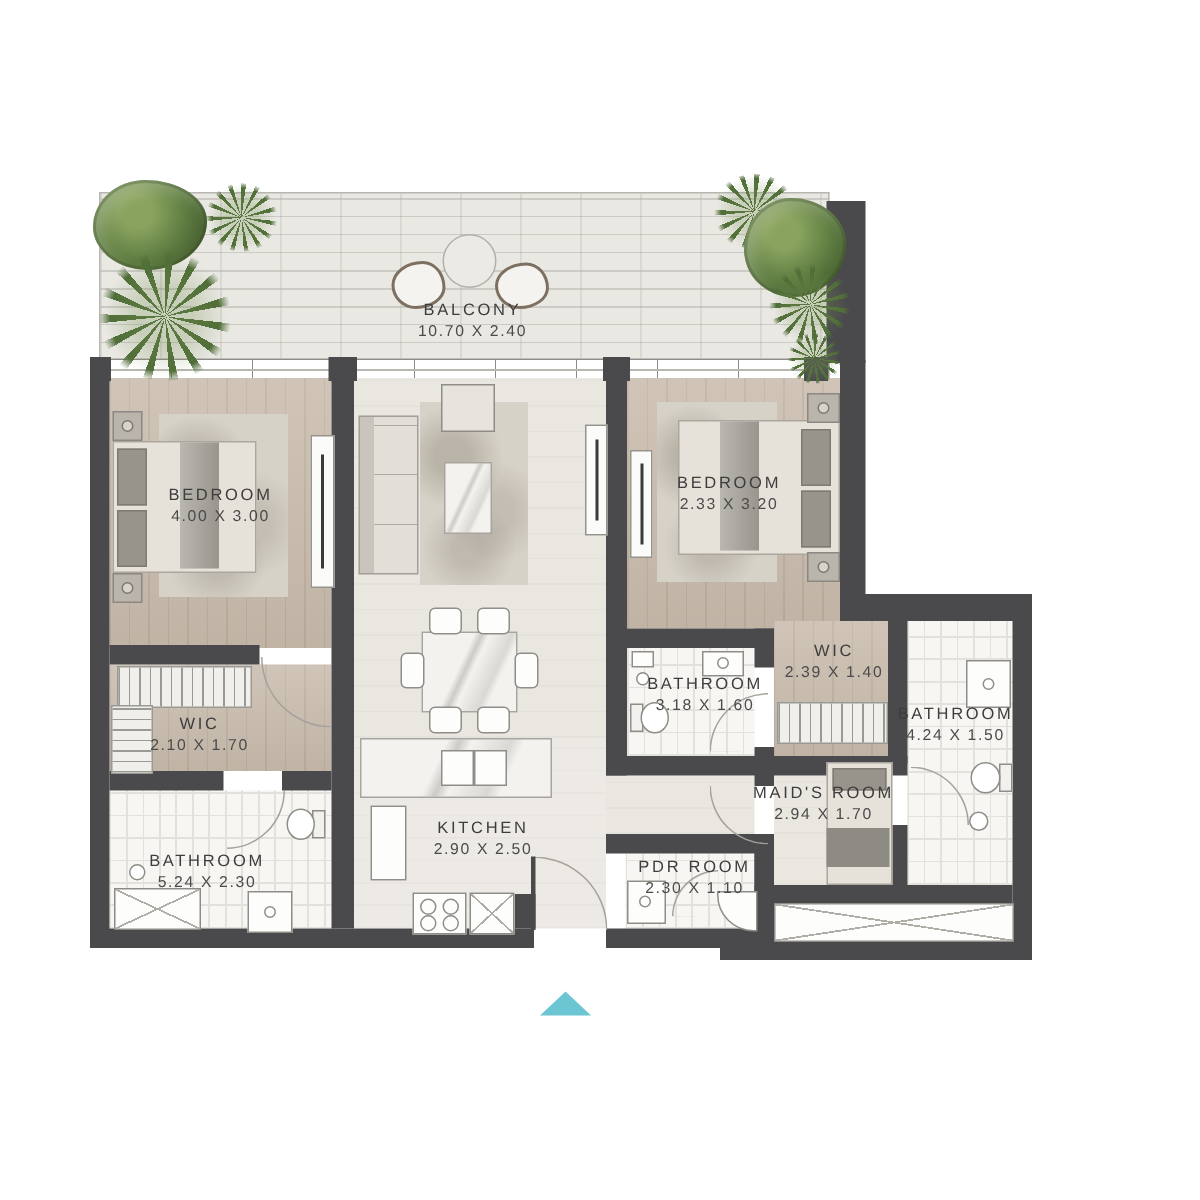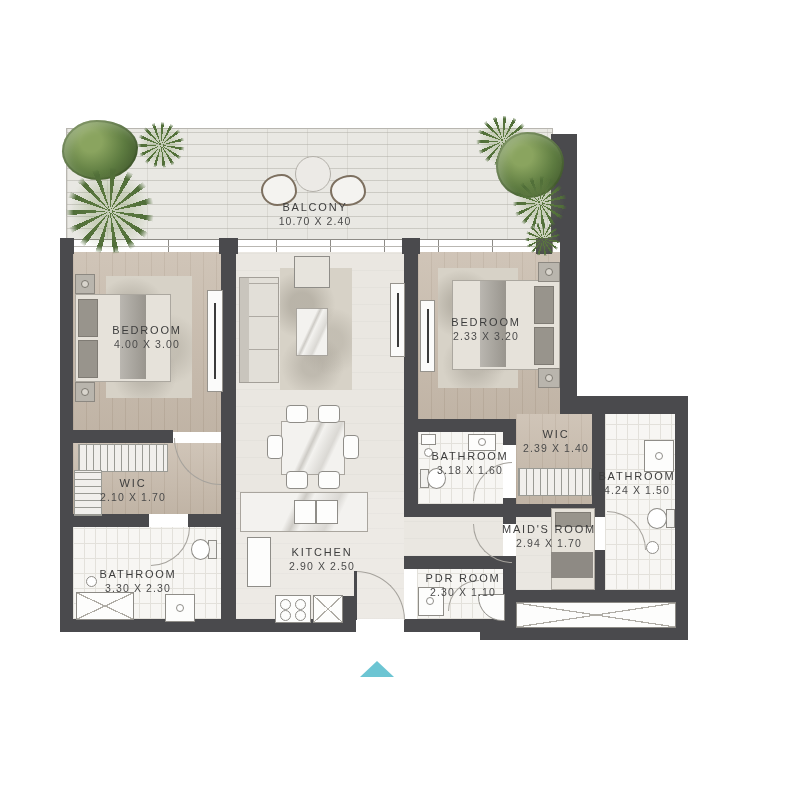--- a/index.html
+++ b/index.html
@@ -237,21 +237,21 @@
   <div class="room-label" style="left:486px;top:316px;">
     <div class="rn">BEDROOM</div>
     <div class="rd">2.33 X 3.20</div>
   </div>
   <div class="room-label" style="left:133px;top:477px;">
     <div class="rn">WIC</div>
     <div class="rd">2.10 X 1.70</div>
   </div>
   <div class="room-label" style="left:138px;top:568px;">
     <div class="rn">BATHROOM</div>
-    <div class="rd">3.30 X 2.30</div>
+    <div class="rd">5.24 X 2.30</div>
   </div>
   <div class="room-label" style="left:322px;top:546px;">
     <div class="rn">KITCHEN</div>
     <div class="rd">2.90 X 2.50</div>
   </div>
   <div class="room-label" style="left:470px;top:450px;">
     <div class="rn">BATHROOM</div>
     <div class="rd">3.18 X 1.60</div>
   </div>
   <div class="room-label" style="left:556px;top:428px;">

